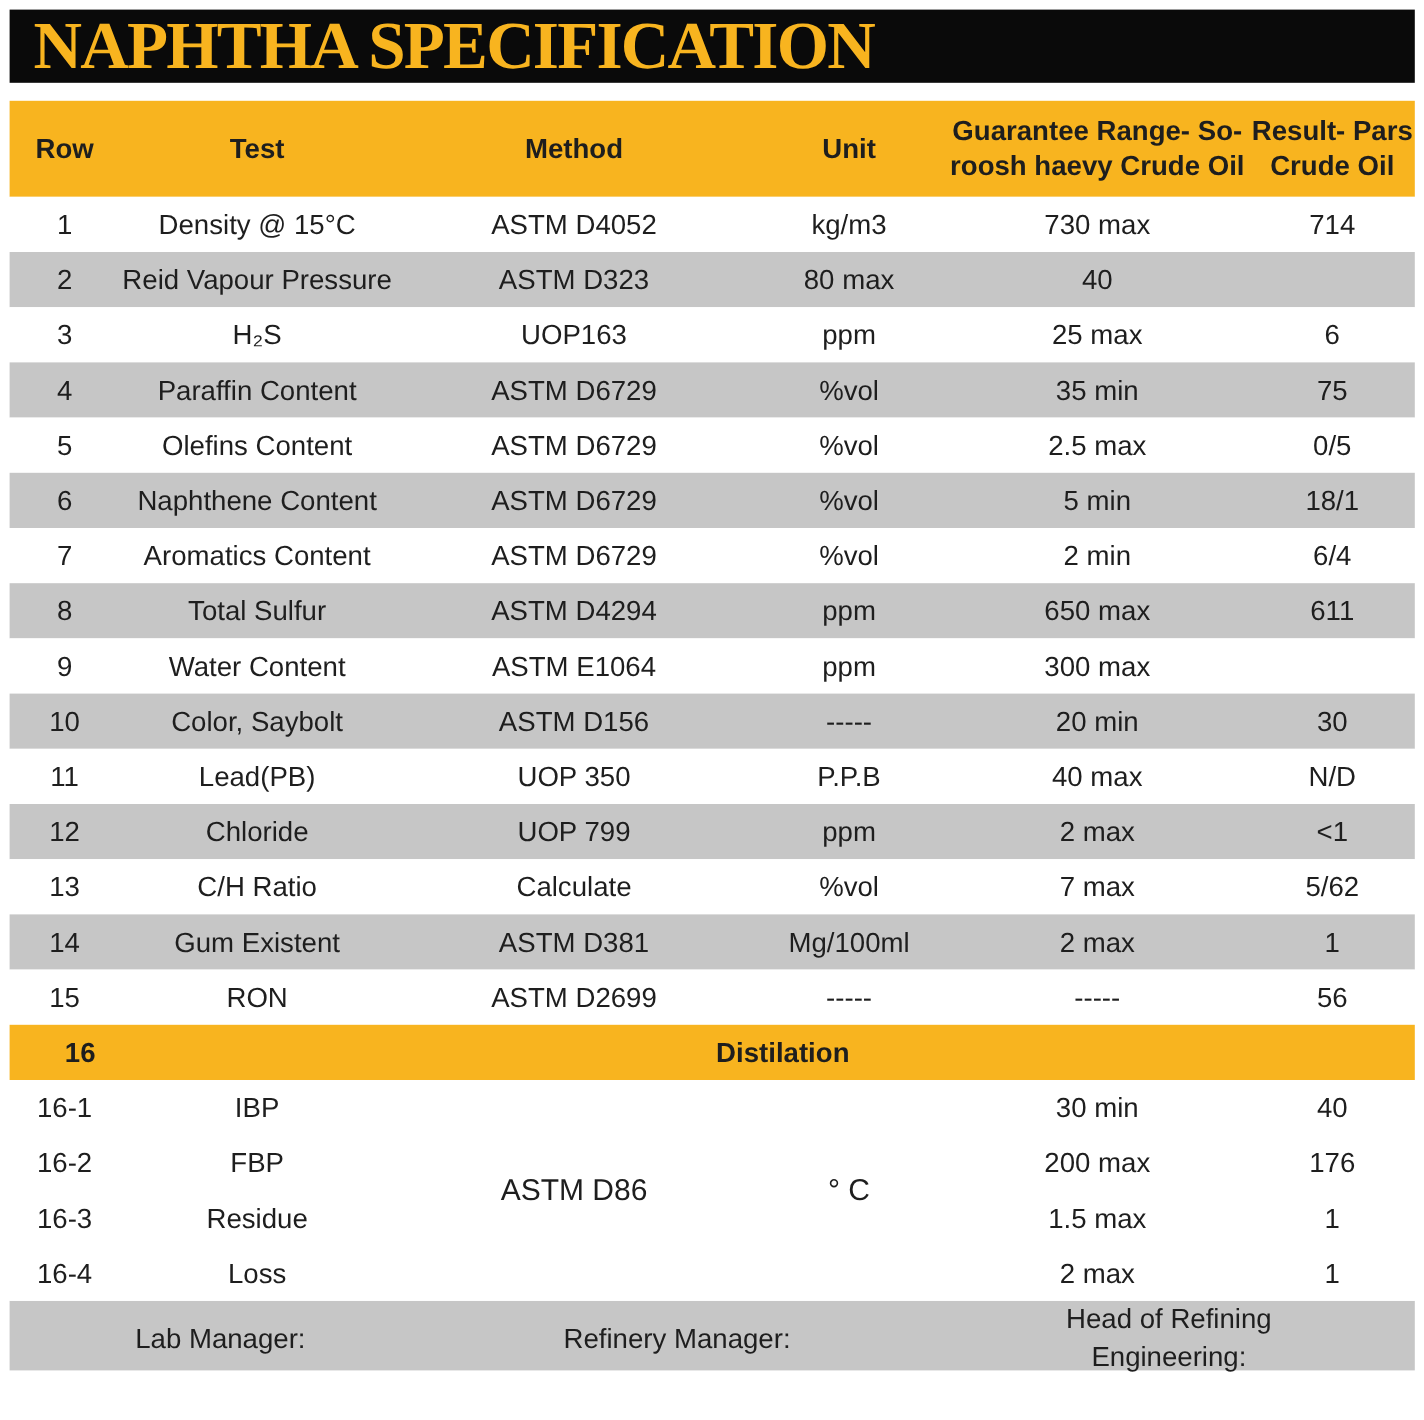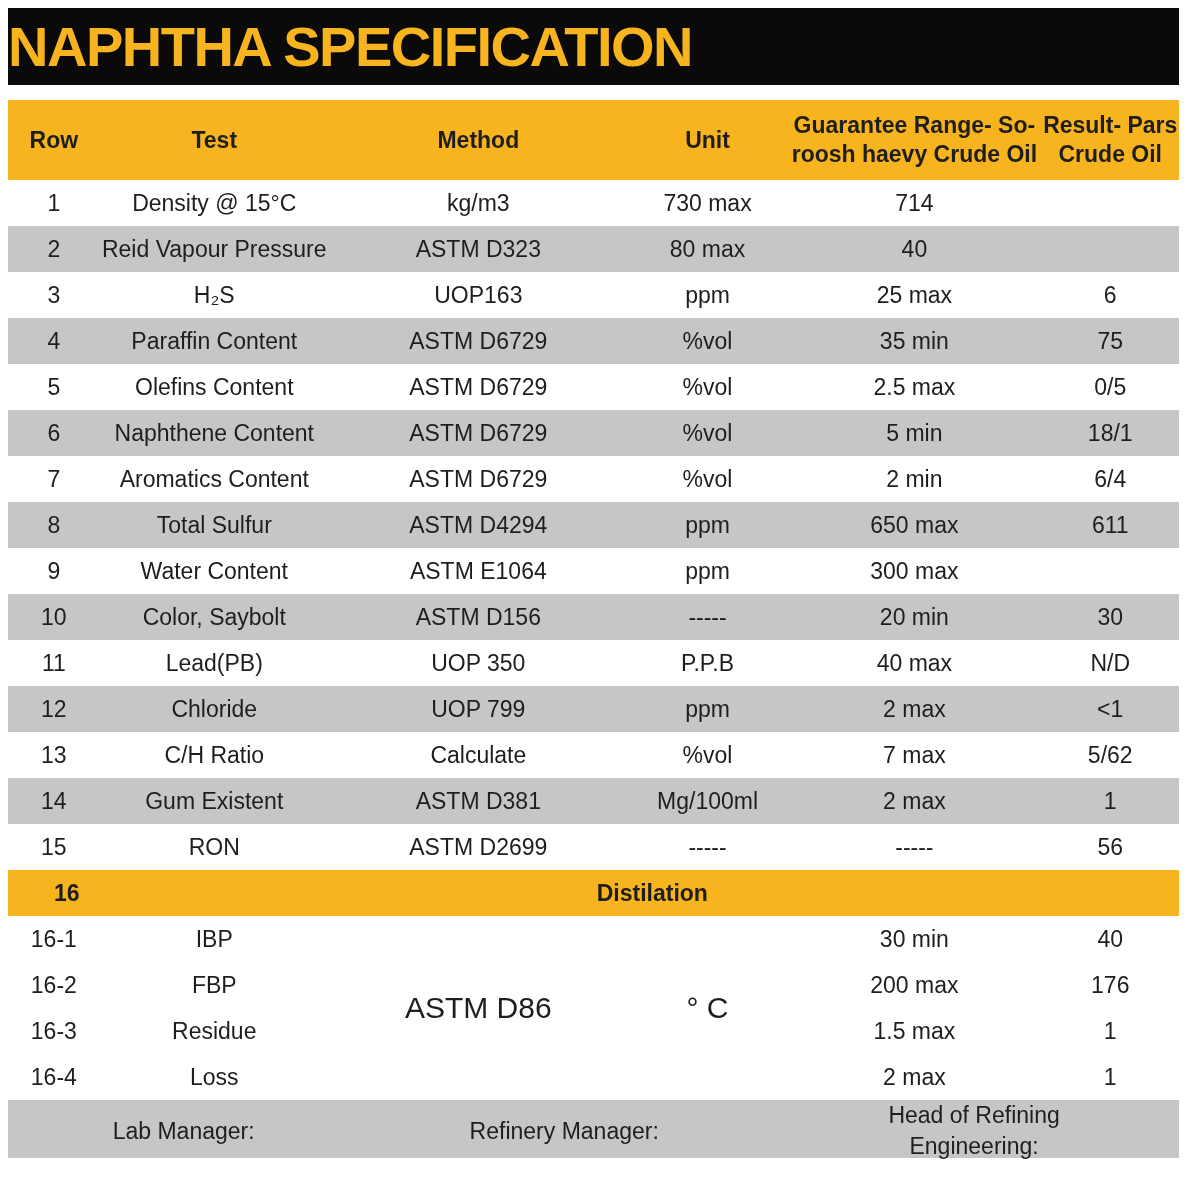--- a/index.html
+++ b/index.html
@@ -10,24 +10,26 @@
   }
   *{box-sizing:border-box;margin:0;padding:0;}
   body{
     width:1187px;height:1183px;
     background:#ffffff;
     font-family:"Liberation Sans","DejaVu Sans",sans-serif;
     color:var(--ink);
   }
   .page{padding:8px 8px 0 8px;}
   .title-bar{
-    height:77px;
+    height:61px;
     background:var(--bar);
     display:flex;align-items:center;
+    padding-left:20px;
     margin-bottom:15px;
+    font-family:Liberation Serif, serif;
   }
   .title-bar h1{
     color:var(--accent);
     font-size:56px;
     font-weight:800;
     letter-spacing:-1.5px;
   }
   .cols{
     display:grid;
     grid-template-columns:7.83% 19.57% 25.53% 13.62% 21.71% 11.74%;
@@ -55,21 +57,21 @@
     font-weight:700;
   }
   .section-row .cell{font-weight:700;margin-left:26px;}
   .section-label{
     grid-column:2 / 7;
   }
   .dist-block{position:relative;}
   .dist-overlay{
     position:absolute;top:0;height:100%;
     display:flex;align-items:center;justify-content:center;
-    font-size:30px;
+    font-size:25px;
     pointer-events:none;
   }
   .dist-overlay.method{left:27.40%;width:25.53%;}
   .dist-overlay.unit{left:52.93%;width:13.62%;}
   .tfoot{
     display:grid;
     grid-template-columns:30% 35% 35%;
     background:var(--shade);
     height:58px;
     margin-bottom:4px;
@@ -95,20 +97,21 @@
       <div class="cell">Guarantee Range- So-
 roosh haevy Crude Oil</div>
       <div class="cell">Result- Pars
 Crude Oil</div>
     </div>
 
     <div id="rows">
         <div class="cols trow">
     <div class="cell">1</div>
     <div class="cell">Density @ 15°C</div>
+    <div class="cell">ASTM D4052</div>
     <div class="cell">kg/m3</div>
     <div class="cell">730 max</div>
     <div class="cell">714</div>
   </div>
         <div class="cols trow shaded">
     <div class="cell">2</div>
     <div class="cell">Reid Vapour Pressure</div>
     <div class="cell">ASTM D323</div>
     <div class="cell">80 max</div>
     <div class="cell">40</div>

